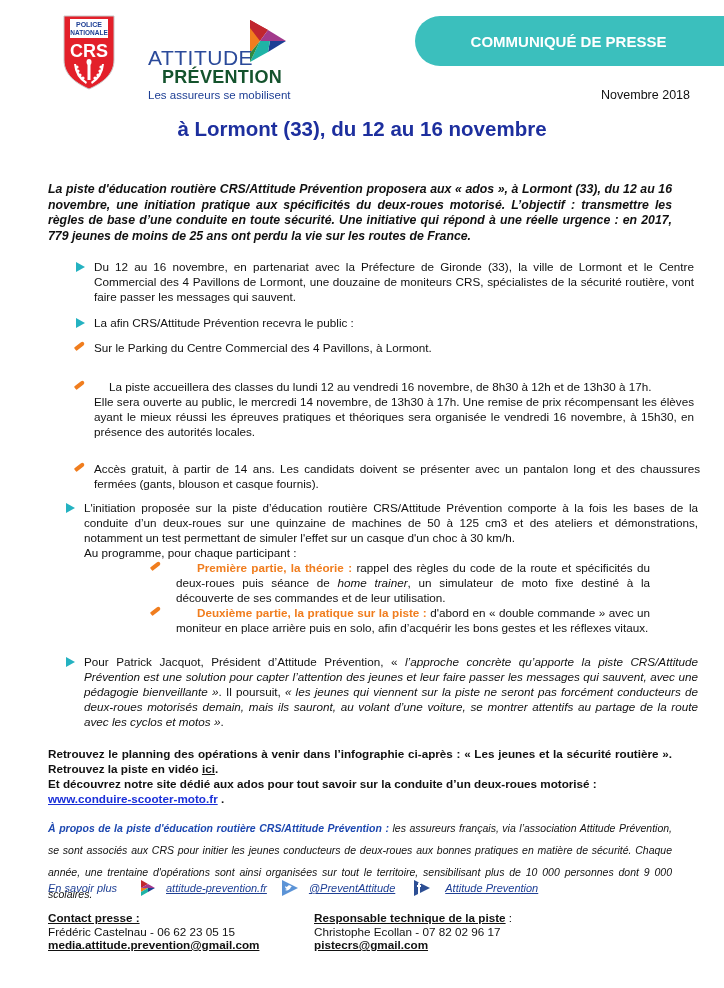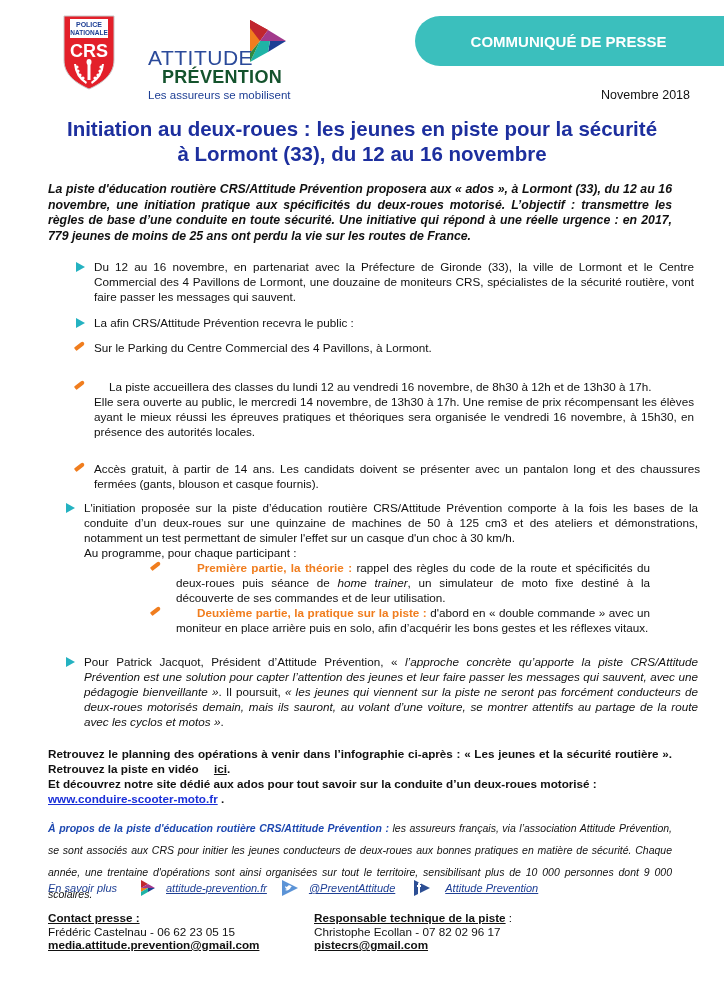--- a/index.html
+++ b/index.html
@@ -33,21 +33,21 @@
   .para { font-size: 11.7px; line-height: 15px; text-align: justify; }
   .bullet { position: absolute; width: 10px; height: 10px; }
   .tri { width: 0; height: 0; border-top: 5px solid transparent; border-bottom: 5px solid transparent;
     border-left: 9px solid #24b2c1; }
   .pen { width: 11px; height: 4px; background: #f07d1e; border-radius: 2px 5px 5px 2px; transform: rotate(-38deg); }
 
   .orange { color: #f07d1e; font-weight: 700; padding-left: 21px; }
   .it { font-style: italic; }
   .b { font-weight: 700; }
   .link-blue { color: #1a2fd8; text-decoration: underline; }
-  .link-ul { text-decoration: underline; margin-left: 12px; }
+  .link-ul { text-decoration: underline; }
 
   .about { left: 48px; width: 624px; top: 817px; font-size: 10.5px; line-height: 22px; font-style: italic; text-align: justify; }
   .about-head { color: #1d48b0; font-weight: 700; }
 
   .more-row { left: 48px; top: 878px; height: 20px; font-size: 11px; font-style: italic; color: #1d3e94; display: flex; align-items: center; }
   .more-row a { color: #1d3e94; text-decoration: underline; }
 
   .contact { top: 911px; font-size: 11.7px; line-height: 13.5px; }
   .contact .head { font-weight: 700; text-decoration: underline; }
   .contact .mail { text-decoration: underline; font-weight: bold; }
@@ -94,21 +94,20 @@
   <div class="ap-word2">PRÉVENTION</div>
   <div class="ap-tag">Les assureurs se mobilisent</div>
 </div>
 
 <div class="abs press-banner">
   <span>COMMUNIQUÉ DE PRESSE</span>
 </div>
 <div class="abs date">Novembre 2018</div>
 
 <div class="abs title">
-  <div>Initiation au deux-roues : les jeunes en piste pour la sécurité</div>
   <div>à Lormont (33), du 12 au 16 novembre</div>
 </div>
 
 <div class="abs intro">La piste d'éducation routière CRS/Attitude Prévention proposera aux « ados », à Lormont (33), du 12 au 16 novembre, une initiation pratique aux spécificités du deux-roues motorisé. L’objectif : transmettre les règles de base d’une conduite en toute sécurité. Une initiative qui répond à une réelle urgence : en 2017, 779 jeunes de moins de 25 ans ont perdu la vie sur les routes de France.</div>
 
 <div class="bullet" style="left:76px; top:262px;">
     <div class="tri"></div>
   </div>
 <div class="abs para" style="left:94px; width:600px; top:259px;">Du 12 au 16 novembre, en partenariat avec la Préfecture de Gironde (33), la ville de Lormont et le Centre Commercial des 4 Pavillons de Lormont, une douzaine de moniteurs CRS, spécialistes de la sécurité routière, vont faire passer les messages qui sauvent.</div>
 

